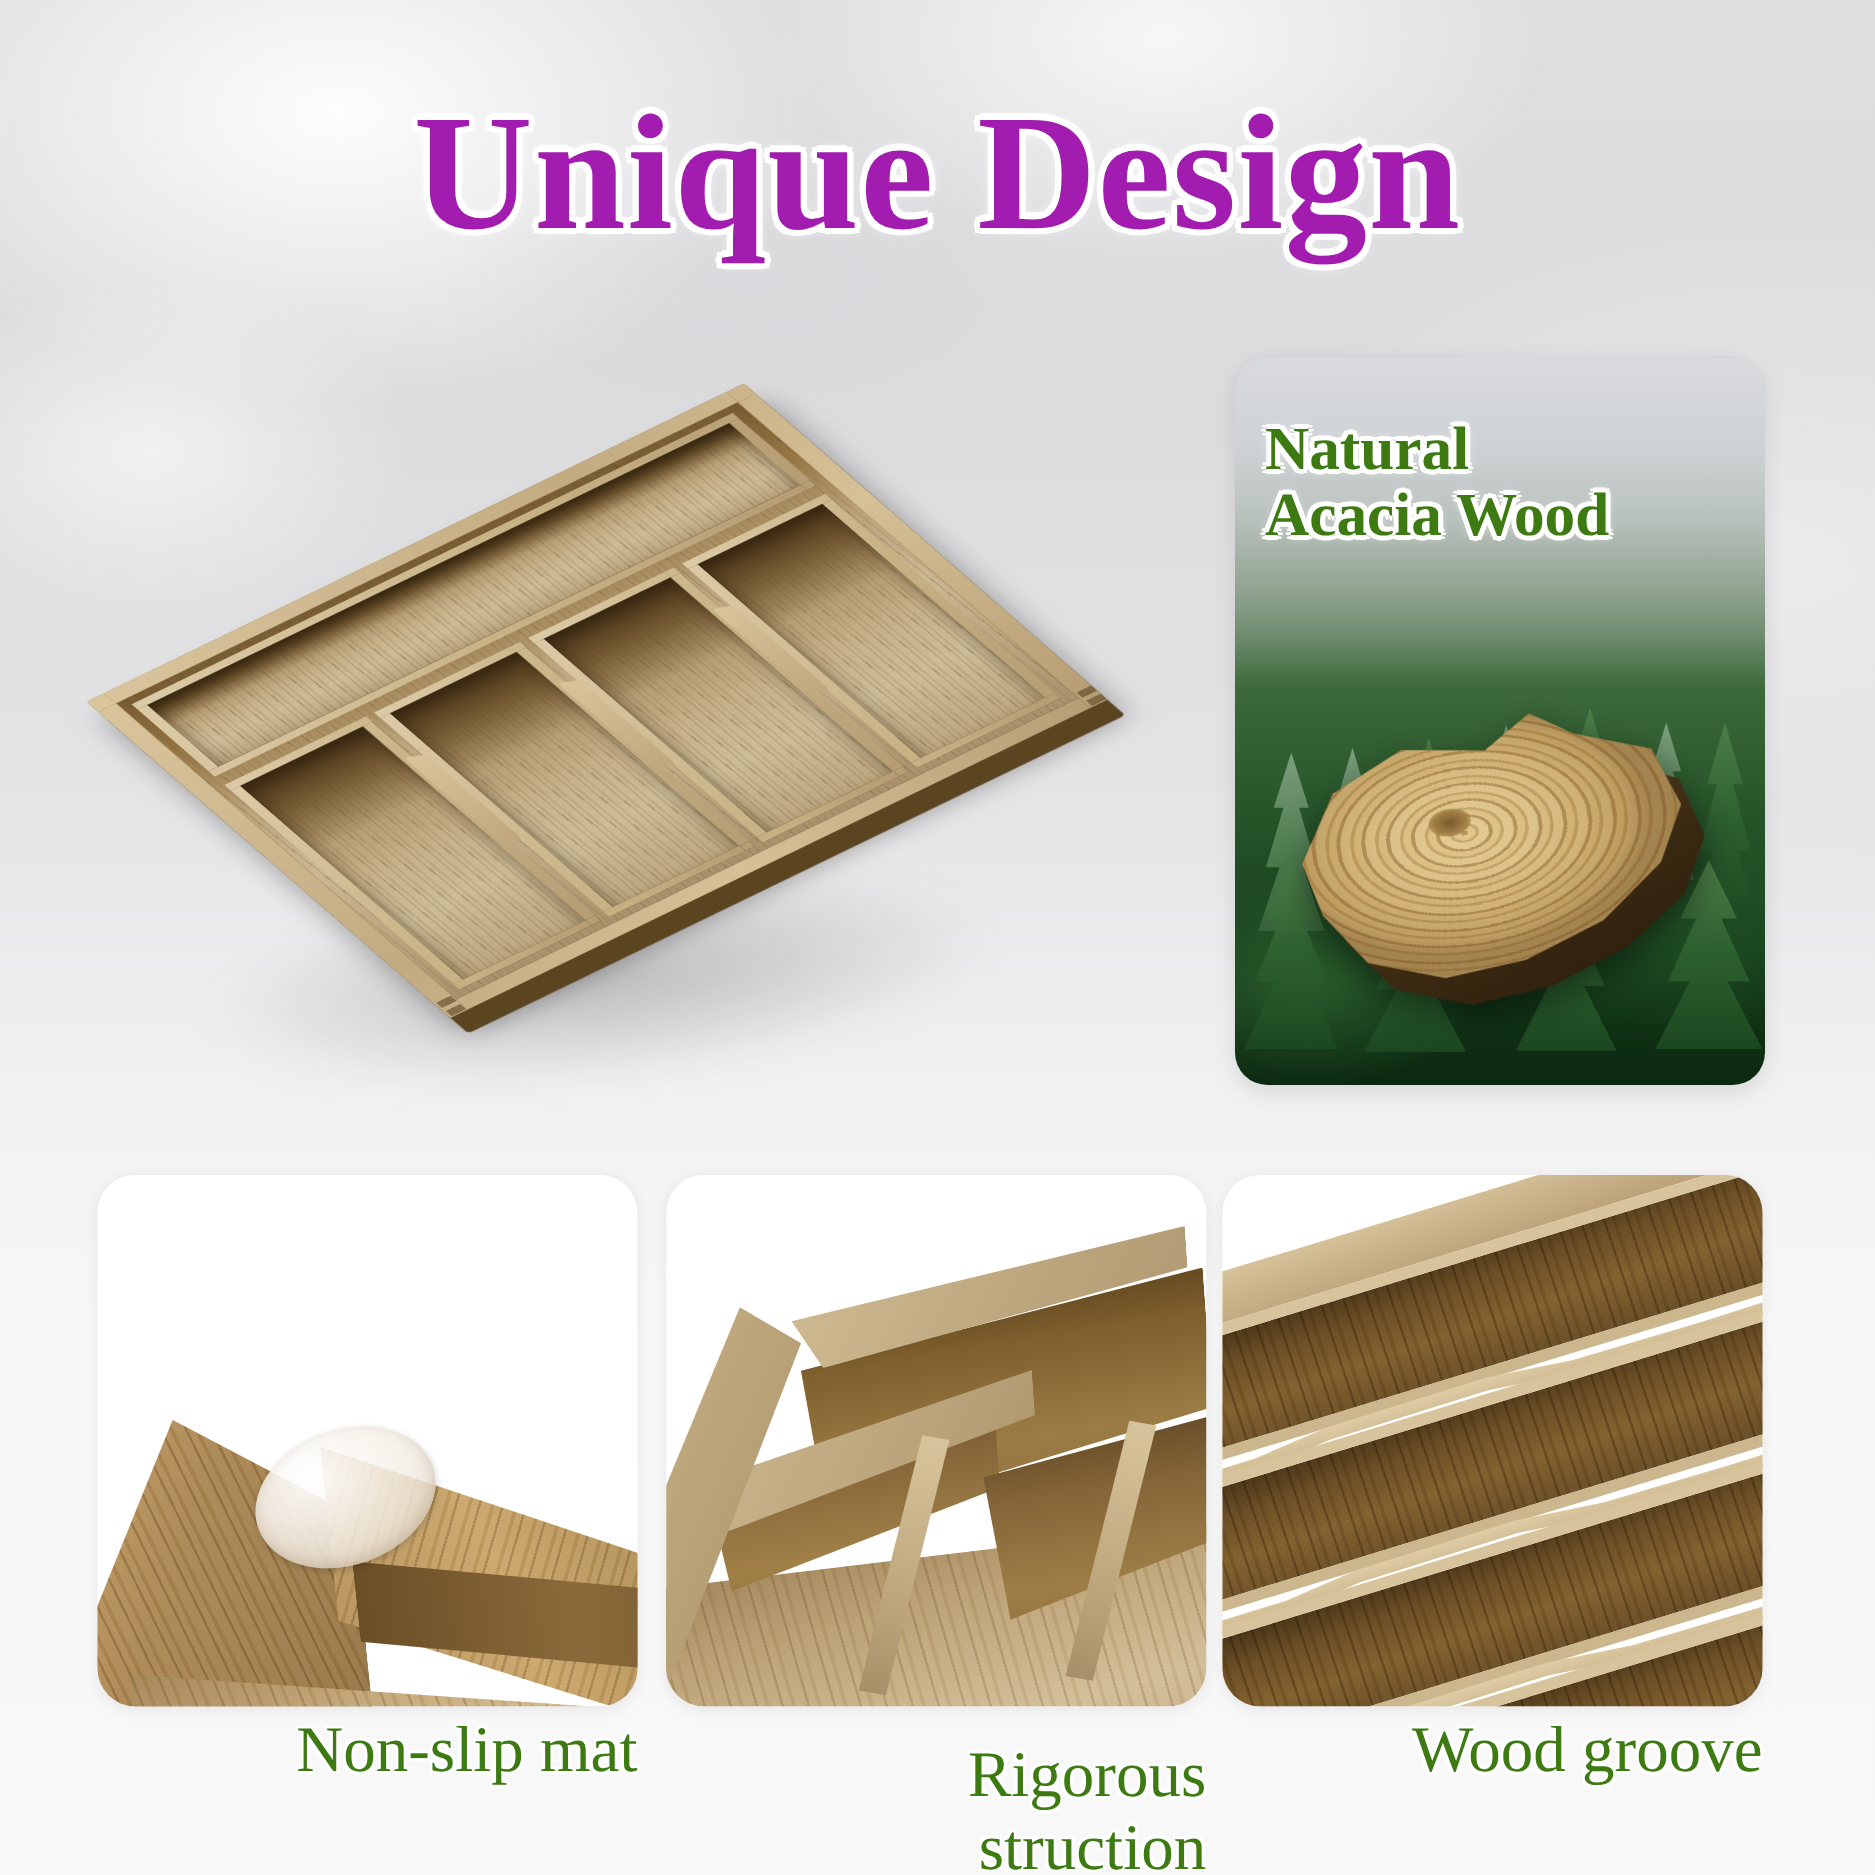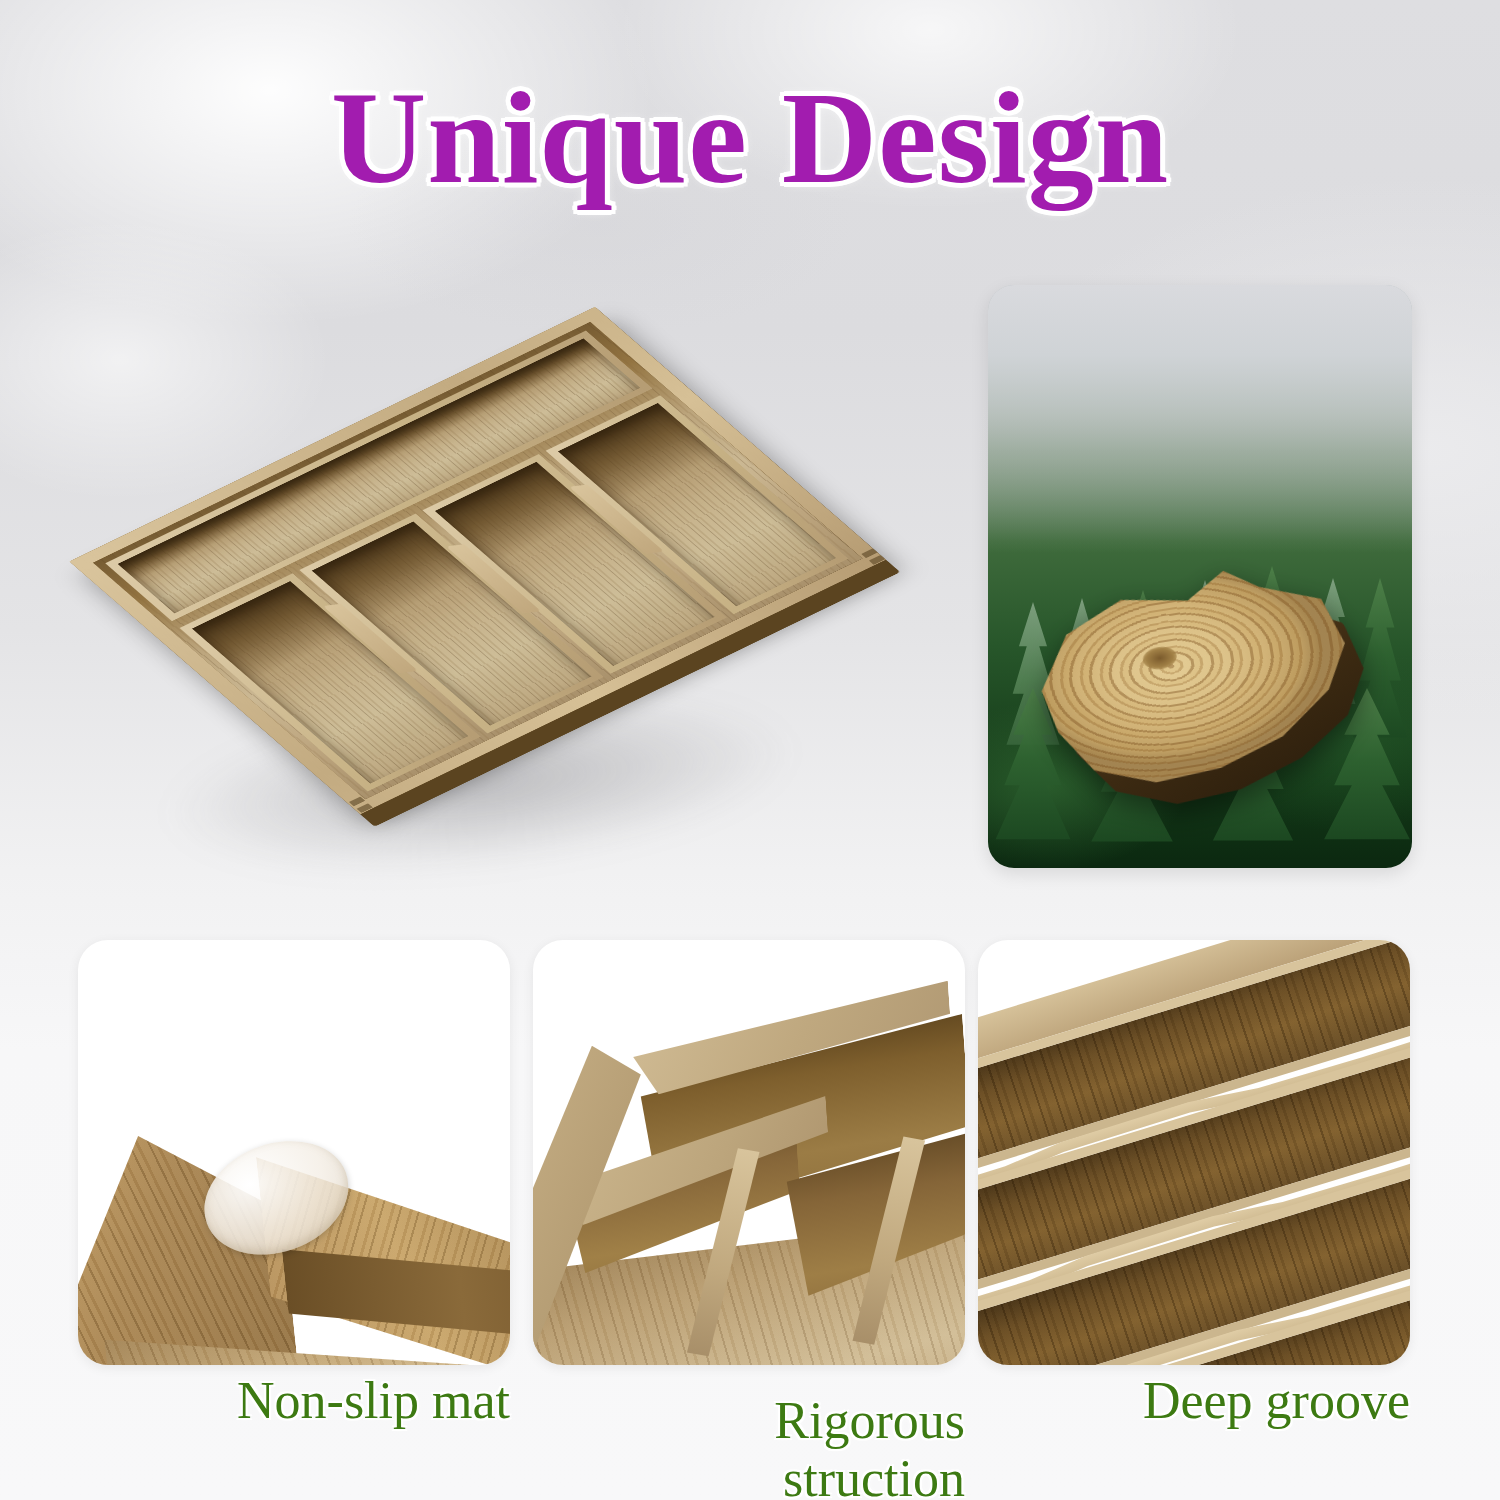--- a/index.html
+++ b/index.html
@@ -271,20 +271,24 @@
     <div class="tree" style="left:316px;bottom:0;width:126px;height:180px;"></div>
   </div>
   <div class="fog"></div>
 
   <div id="slice">
     <div class="sliceBark"></div>
     <div class="sliceTop"></div>
     <div class="sliceHeart"></div>
   </div>
 
+  <div id="forestText">
+    <div>Natural</div>
+    <div>Acacia Wood</div>
+  </div>
 </div>
 
 <div id="p1" class="panel">
   <div class="mBox">
     <div class="mTopL"></div>
     <div class="mTopR"></div>
     <div class="mWallIn"></div>
     <div class="mInner"></div>
     <div class="pad"></div>
   </div>
@@ -316,13 +320,13 @@
       <div class="gTrough g1"></div>
       <div class="gWave w1"></div>
       <div class="gTrough g2"></div>
       <div class="gWave w2"></div>
       <div class="gTrough g3"></div>
       <div class="gWave w3"></div>
       <div class="gTrough g4"></div>
     </div>
   </div>
 </div>
-<div id="cap3" class="caption">Deep groove</div>
+<div id="cap3" class="caption">Wood groove</div>
 
 </body></html>

